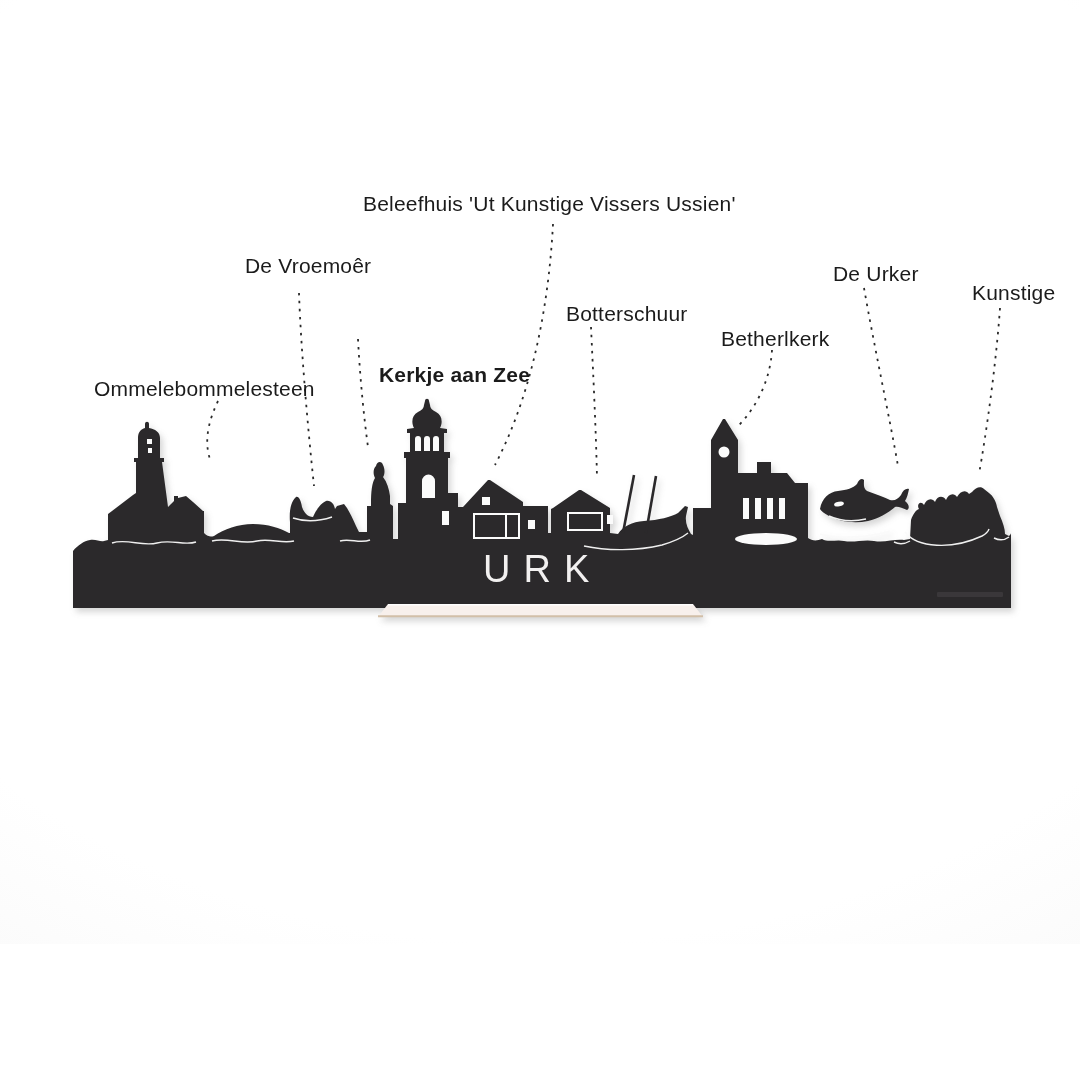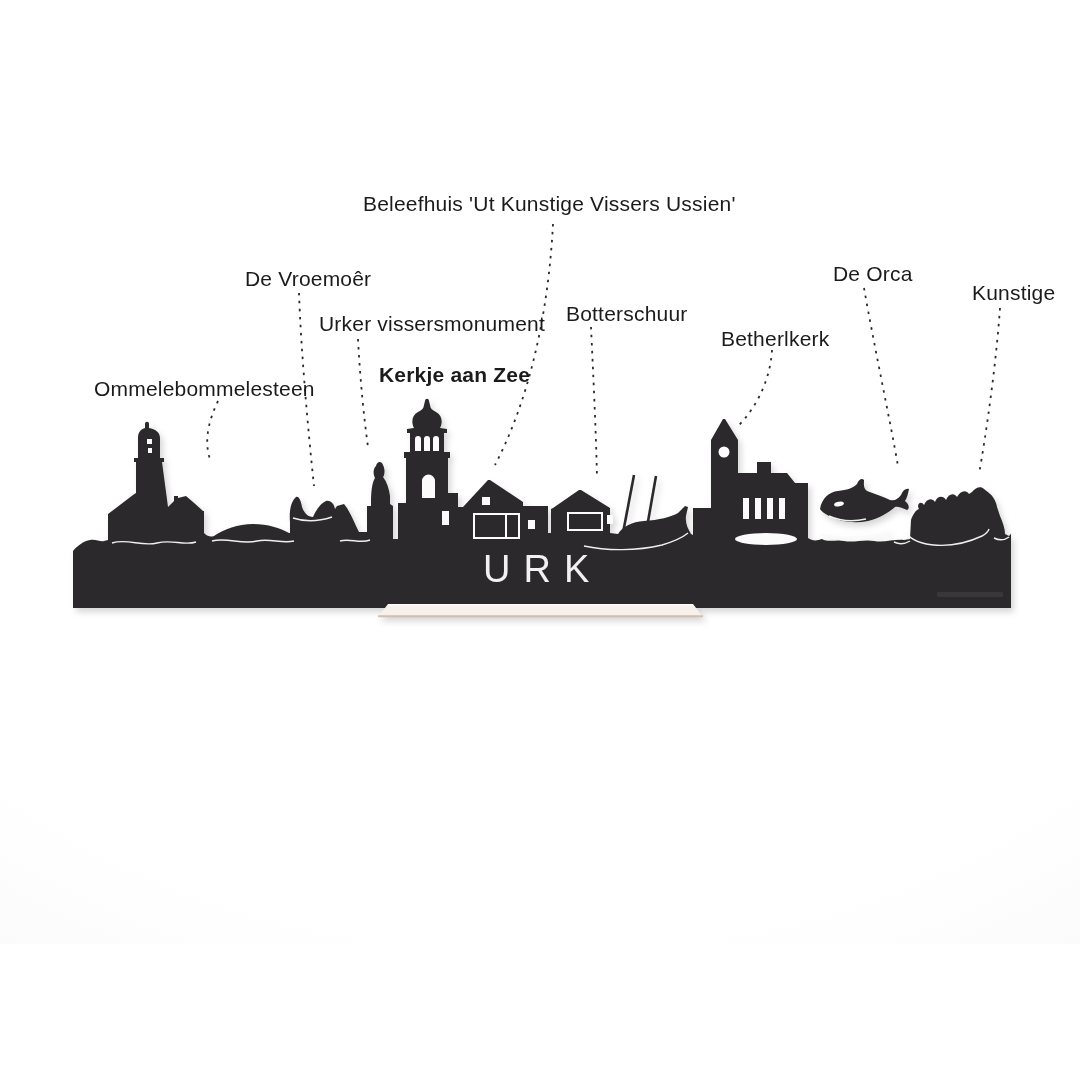--- a/index.html
+++ b/index.html
@@ -47,27 +47,26 @@
     <path d="M 299,293 C 301,350 308,430 314,486"></path>
     <path d="M 358,339 C 360,378 364,418 368,447"></path>
     <path d="M 553,224 C 549,300 534,390 495,465"></path>
     <path d="M 591,327 C 593,370 596,430 597,478"></path>
     <path d="M 772,350 C 770,384 753,412 736,428"></path>
     <path d="M 864,288 C 874,345 890,420 898,466"></path>
     <path d="M 1000,308 C 996,365 986,435 979,474"></path>
   </svg>
 
   <div class="label" style="left:363px;top:192px;">Beleefhuis 'Ut Kunstige Vissers Ussien'</div>
-  <div class="label" style="left:245px;top:267px;">De Vroemoêr</div>
-  <div class="label" style="left:319px;top:312px;">Urker vissersmonument</div>
+  <div class="label" style="left:245px;top:254px;">De Vroemoêr</div>
   <div class="label" style="left:379px;top:363px;font-weight:bold;">Kerkje aan Zee</div>
   <div class="label" style="left:94px;top:377px;">Ommelebommelesteen</div>
   <div class="label" style="left:566px;top:302px;">Botterschuur</div>
   <div class="label" style="left:721px;top:327px;">Betherlkerk</div>
-  <div class="label" style="left:833px;top:262px;">De Orca</div>
+  <div class="label" style="left:833px;top:262px;">De Urker</div>
   <div class="label" style="left:972px;top:281px;">Kunstige</div>
 
   <svg class="skyline-svg" viewBox="0 0 941 232">
 
     <path class="sil" d="
       M 1,218 L 1,161
       C 6,155 12,151 18,150 C 24,149 28,152 32,151 L 36,150 L 36,124 L 40,121 L 61,105
       L 64,103 L 64,72 L 62,72 L 62,68 L 66,68 L 66,48
       C 66,42 69,39 73,38 L 73,34 C 73,31 77,31 77,34 L 77,38
       C 83,39 88,42 88,48 L 88,68 L 92,68 L 92,72 L 90,72

